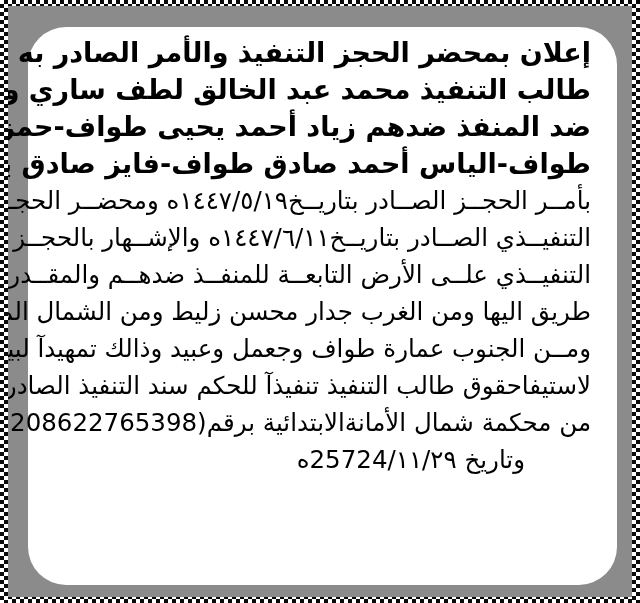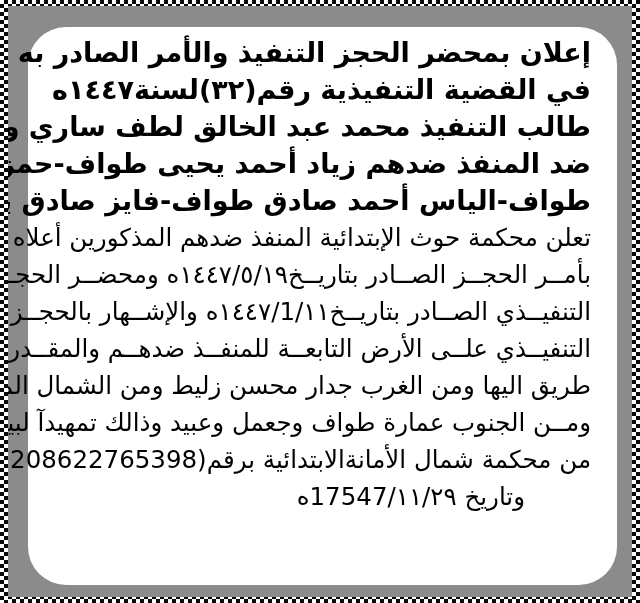--- a/index.html
+++ b/index.html
@@ -92,31 +92,30 @@
 
   <div class="checker checker-top"></div>
   <div class="checker checker-bottom"></div>
   <div class="checker checker-left"></div>
   <div class="checker checker-right"></div>
 
   <div class="notice-card">
 
     <div>
       <div class="headline-line">إعلان بمحضر الحجز التنفيذ والأمر الصادر به والإشهار بالحجز</div>
-      <div class="headline-line">في القضية التنفيذية رقم(٣٢)لسنة١٤٤٧ه</div>
       <div class="headline-line">طالب التنفيذ محمد عبد الخالق لطف ساري وأخيه علي</div>
       <div class="headline-line">ضد المنفذ ضدهم زياد أحمد يحيى طواف-حمزه مقبل يحيى</div>
       <div class="headline-line">طواف-الياس أحمد صادق طواف-فايز صادق يحيى طواف</div>
     </div>
 
     <div>
-      <div class="body-line">تعلن محكمة حوث الإبتدائية المنفذ ضدهم المذكورين أعلاه</div>
       <div class="body-line">بأمــر الحجــز الصــادر بتاريــخ١٤٤٧/٥/١٩ه ومحضــر الحجــز</div>
-      <div class="body-line">التنفيــذي الصــادر بتاريــخ١٤٤٧/1/١١ه والإشــهار بالحجــز</div>
+      <div class="body-line">التنفيــذي الصــادر بتاريــخ١٤٤٧/٦/١١ه والإشــهار بالحجــز</div>
       <div class="body-line">التنفيــذي علــى الأرض التابعــة للمنفــذ ضدهــم والمقــدره</div>
       <div class="body-line">طريق اليها ومن الغرب جدار محسن زليط ومن الشمال المديد</div>
       <div class="body-line">ومــن الجنوب عمارة طواف وجعمل وعبيد وذالك تمهيدآ لبيعها</div>
+      <div class="body-line">لاستيفاحقوق طالب التنفيذ تنفيذآ للحكم سند التنفيذ الصادر</div>
       <div class="body-line">من محكمة شمال الأمانةالابتدائية برقم(208622765398)</div>
-      <div class="footer-line">وتاريخ 17547/١١/٢٩ه</div>
+      <div class="footer-line">وتاريخ 25724/١١/٢٩ه</div>
     </div>
 
   </div>
 </div>
 
 </body></html>

